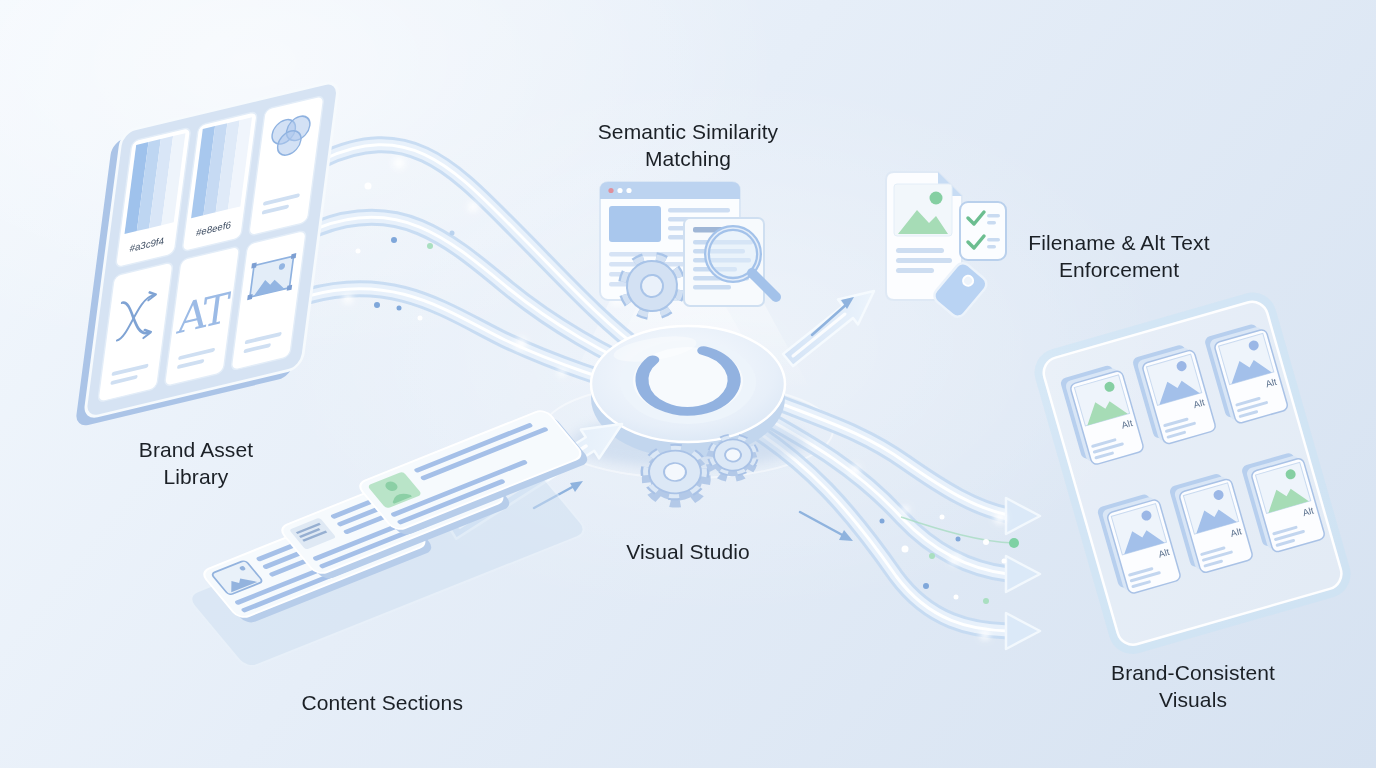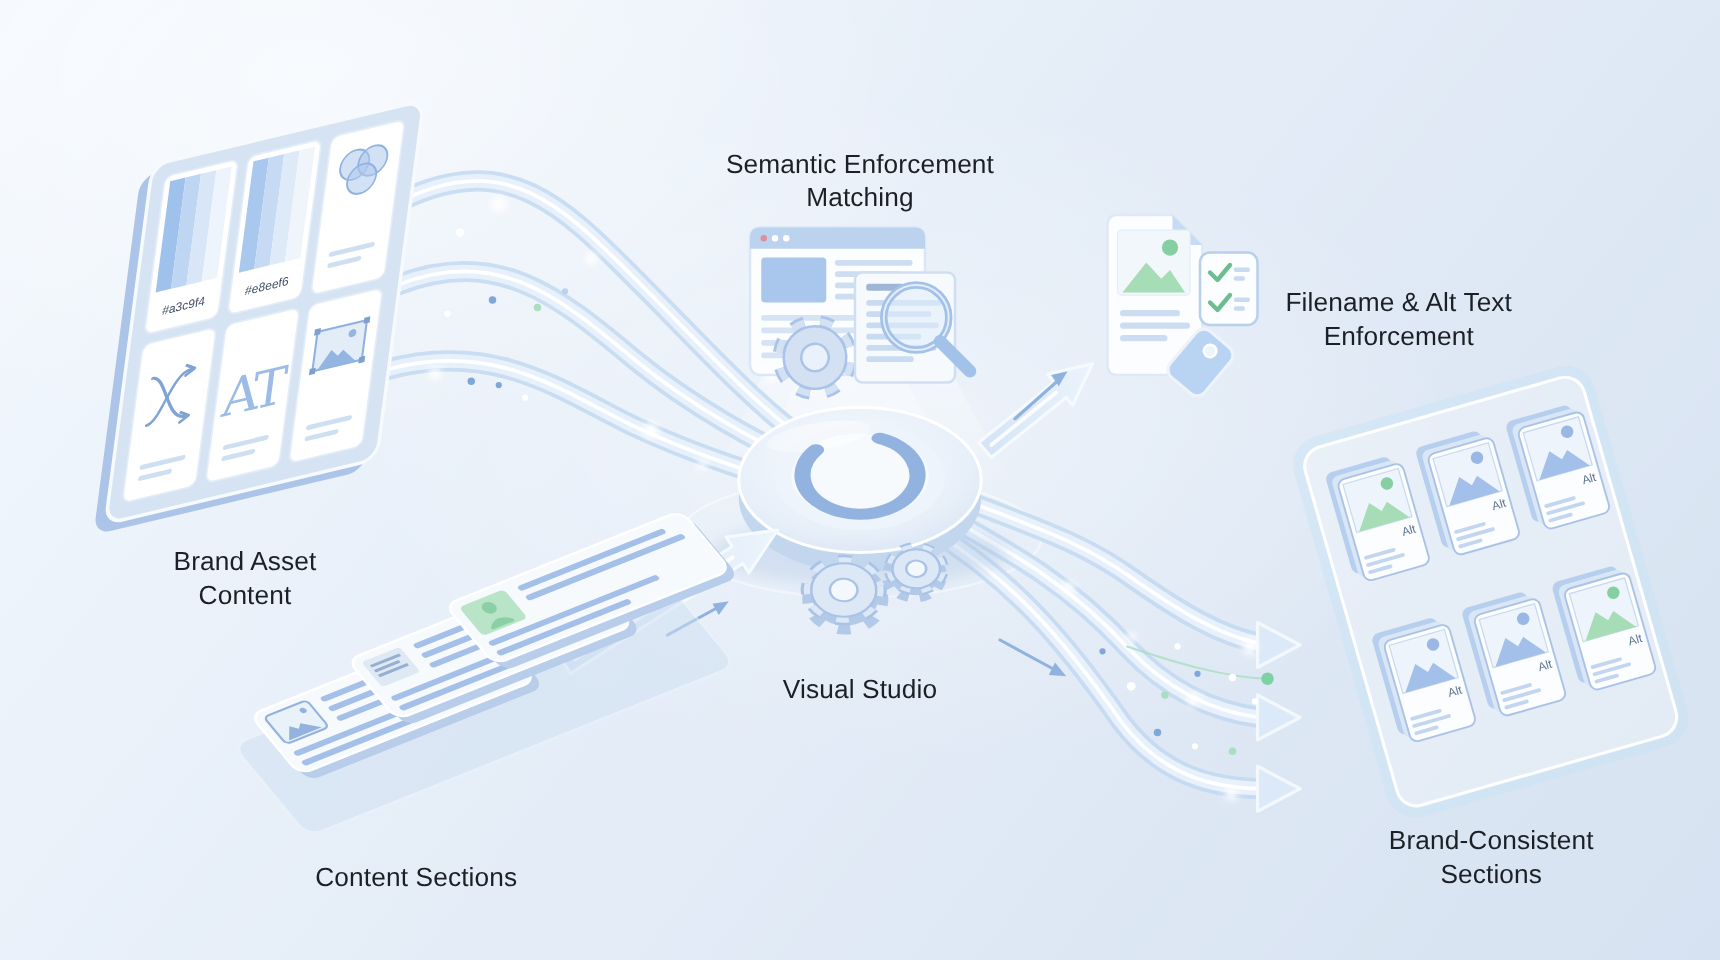--- a/index.html
+++ b/index.html
@@ -10,21 +10,21 @@
       radial-gradient(900px 500px at 18% 8%, rgba(255,255,255,.55), rgba(255,255,255,0) 60%),
       radial-gradient(700px 420px at 52% 45%, rgba(255,255,255,.35), rgba(255,255,255,0) 65%),
       linear-gradient(128deg,#f3f8fd 0%,#e6eef8 42%,#d6e2f1 100%);
   }
   .scene{position:absolute;left:0;top:0;width:1376px;height:768px;}
   .label{
     position:absolute;text-align:center;color:#1b2026;
     font-size:21px;line-height:1.28;font-weight:500;letter-spacing:.1px;
   }
   .lbl-brand-assets{left:110px;top:437px;width:172px;}
-  .lbl-content{left:203px;top:690px;width:260px;}
+  .lbl-content{left:203px;top:690px;width:260px;text-align:right;}
   .lbl-semantic{left:558px;top:119px;width:260px;}
   .lbl-hub{left:588px;top:511px;width:200px;margin-top:28px;}
   .lbl-filename{left:988px;top:210px;width:262px;margin-top:20px;}
   .lbl-visuals{left:1093px;top:660px;width:200px;}
 </style>
 </head>
 <body>
 
 <div class="stage">
 
@@ -479,19 +479,19 @@
       <text x="50" y="57" text-anchor="end" font-size="9.5" fill="#5d7390">Alt</text>
       <g fill="#c3d6ef">
             <rect x="4" y="64" width="26" height="3" rx="1.5"></rect>
             <rect x="4" y="70" width="32" height="3" rx="1.5"></rect>
             <rect x="4" y="76" width="20" height="3" rx="1.5"></rect>
           </g>
     </g>
   </g>
 </svg>
 
-  <div class="label lbl-brand-assets">Brand Asset Content</div>
+  <div class="label lbl-brand-assets">Brand Asset Library</div>
   <div class="label lbl-content">Content Sections</div>
-  <div class="label lbl-semantic">Semantic Enforcement Matching</div>
+  <div class="label lbl-semantic">Semantic Similarity Matching</div>
   <div class="label lbl-hub">Visual Studio</div>
   <div class="label lbl-filename">Filename &amp; Alt Text Enforcement</div>
-  <div class="label lbl-visuals">Brand-Consistent Sections</div>
+  <div class="label lbl-visuals">Brand-Consistent Visuals</div>
 </div>
 
 </body></html>

